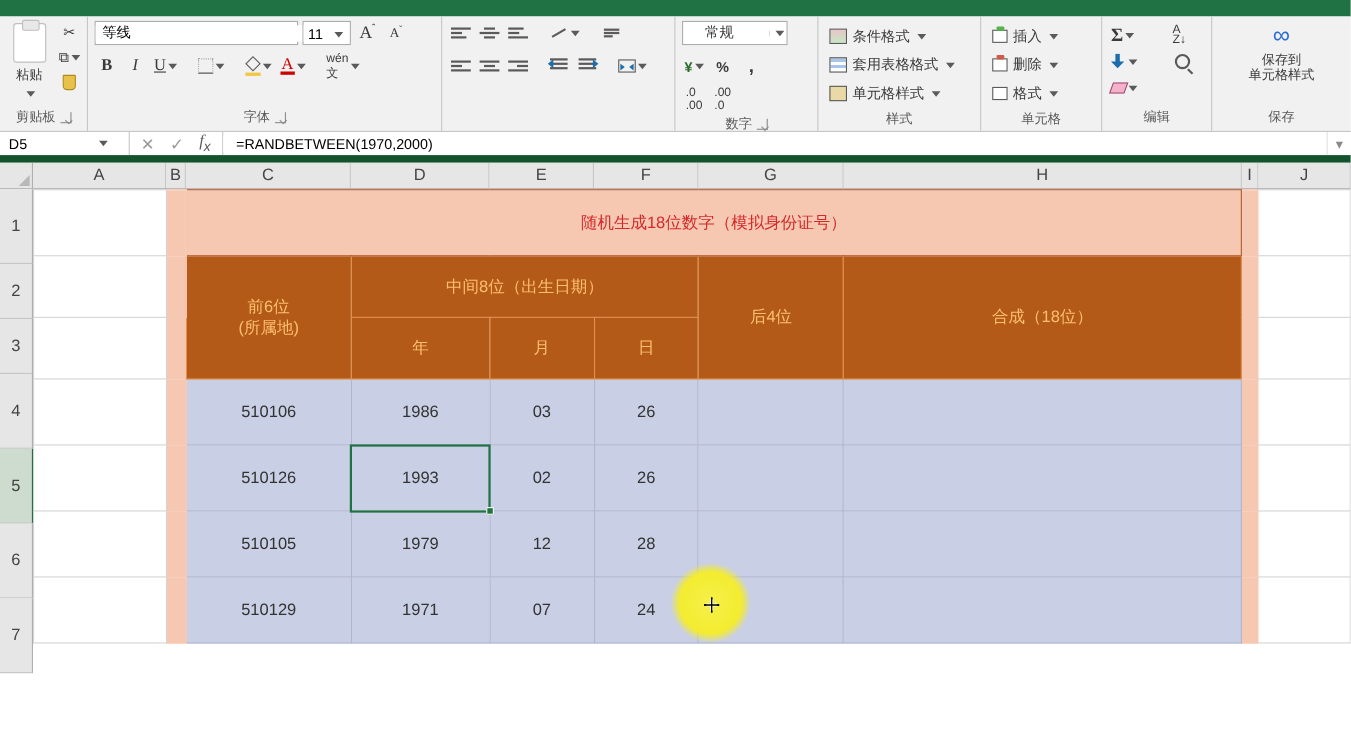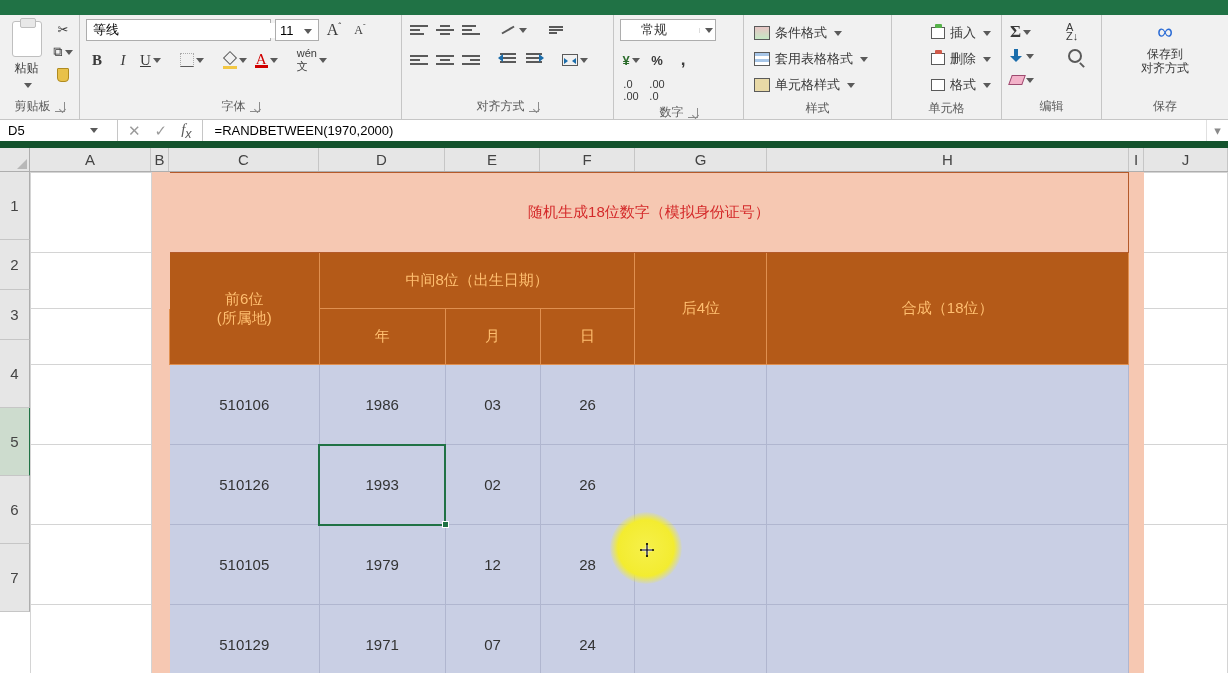--- a/index.html
+++ b/index.html
@@ -109,21 +109,21 @@
   .gridwrap { position:relative; height: calc(100% - 15px - 105px - 28px); overflow:hidden; background:#fff;}
   .colhdr { position:absolute; left:0; right:0; height:24px; background:#e6e6e6; border-bottom:1px solid #aeaeae; display:flex;}
   .colhdr .corner { border-right:1px solid #aeaeae; background:#e6e6e6; position:relative;}
   .colhdr .corner::after{content:"";position:absolute;right:2px;bottom:2px;border-left:10px solid transparent;border-bottom:10px solid #b8b8b8;}
   .ch { border-right:1px solid #c6c6c6; background:#e6e6e6; text-align:center; font-size:15px; color:#444; line-height:24px;}
   .rowhdrs { position:absolute; top:24px; left:0; width:30px; bottom:0;}
   .rh { border-right:1px solid #aeaeae; border-bottom:1px solid #c6c6c6; background:#e6e6e6; text-align:center; font-size:15px; color:#444; display:flex; align-items:center; justify-content:center;}
   .rh.sel { background:#cddcce; border-right:1px solid #207245;}
   .cells { position:absolute; top:24px; left:30px; right:0; bottom:0;}
   .cells table { border-collapse:collapse; width:100%;}
-  .cells td { border:1px solid #d4d4d4; background:#fff; font-size:15px; color:#333; text-align:center; vertical-align:middle; height:80px;}
+  .cells td { border:1px solid #d4d4d4; background:#fff; font-size:15px; color:#333; text-align:center; vertical-align:middle; height:60px;}
   .cells tr.short td { height:56px; }
 
   
   .titlecell { background:#f6c8b2 !important; color:#d42a2a !important; font-size:34px; font-weight:400; border:1px solid #b45a2a !important;}
   .hdrcell { background:#b45a18 !important; color:#ffbf70 !important; font-size:21px; border:1px solid #e09050 !important;}
   .datacell { background:#c9cfe4 !important; font-size:23px; color:#333 !important; border:1px solid #b0b6cf !important;}
   .margincell { background:#f6c8b2 !important; border:1px solid #f6c8b2 !important;}
 
   .selectcell { outline:2px solid #207245; outline-offset:-1px; position:relative;}
   .fillhandle { position:absolute; right:-4px; bottom:-4px; width:7px; height:7px; background:#207245; border:1px solid #fff;}
@@ -304,24 +304,20 @@
               <span></span>
             </div>
           </div>
         <div class="vdiv"></div>
         <div class="ribbtn merge">
             <div></div>
             <span class="dd"></span>
           </div>
       </div>
     </div>
-    <div class="lbl">
-        <span>对齐方式</span> 
-        <span class="dialoglauncher"></span>
-      </div>
   </div>
 
   <div class="grp" style="width:130px;">
     <div class="body" style="flex-direction:column;gap:8px;align-items:flex-start;">
       <div class="numfmt">
         <span>常规</span>
         <div class="arrow">
             <div class="dd"></div>
           </div>
       </div>
@@ -369,21 +365,21 @@
           <span>单元格样式</span>
           <span class="dd"></span>
         </div>
     </div>
     <div class="lbl">
         <span>样式</span>
       </div>
   </div>
 
   <div class="grp" style="width:110px;">
-    <div class="body" style="flex-direction:column;gap:2px;align-items:flex-end;padding-top:6px;">
+    <div class="body" style="flex-direction:column;gap:2px;align-items:flex-start;padding-top:6px;">
       <div class="ribmenu">
           <span class="insicon"></span>
           <span>插入</span>
           <span class="dd"></span>
         </div>
       <div class="ribmenu">
           <span class="delicon"></span>
           <span>删除</span>
           <span class="dd"></span>
         </div>
@@ -430,21 +426,21 @@
     <div class="lbl">
         <span>编辑</span>
       </div>
   </div>
 
   <div class="grp" style="flex:1;border-right:none;">
     <div class="body" style="justify-content:center;">
       <div style="text-align:center;">
         <div class="baidu"><span>∞</span></div>
         <div style="font-size:12px;white-space:pre-line;line-height:14px;margin-top:2px;">保存到
-对齐方式</div>
+单元格样式</div>
       </div>
     </div>
     <div class="lbl">
         <span>保存</span>
       </div>
   </div>
 </div>
 
 <div class="fbar">
   <div class="namebox">

